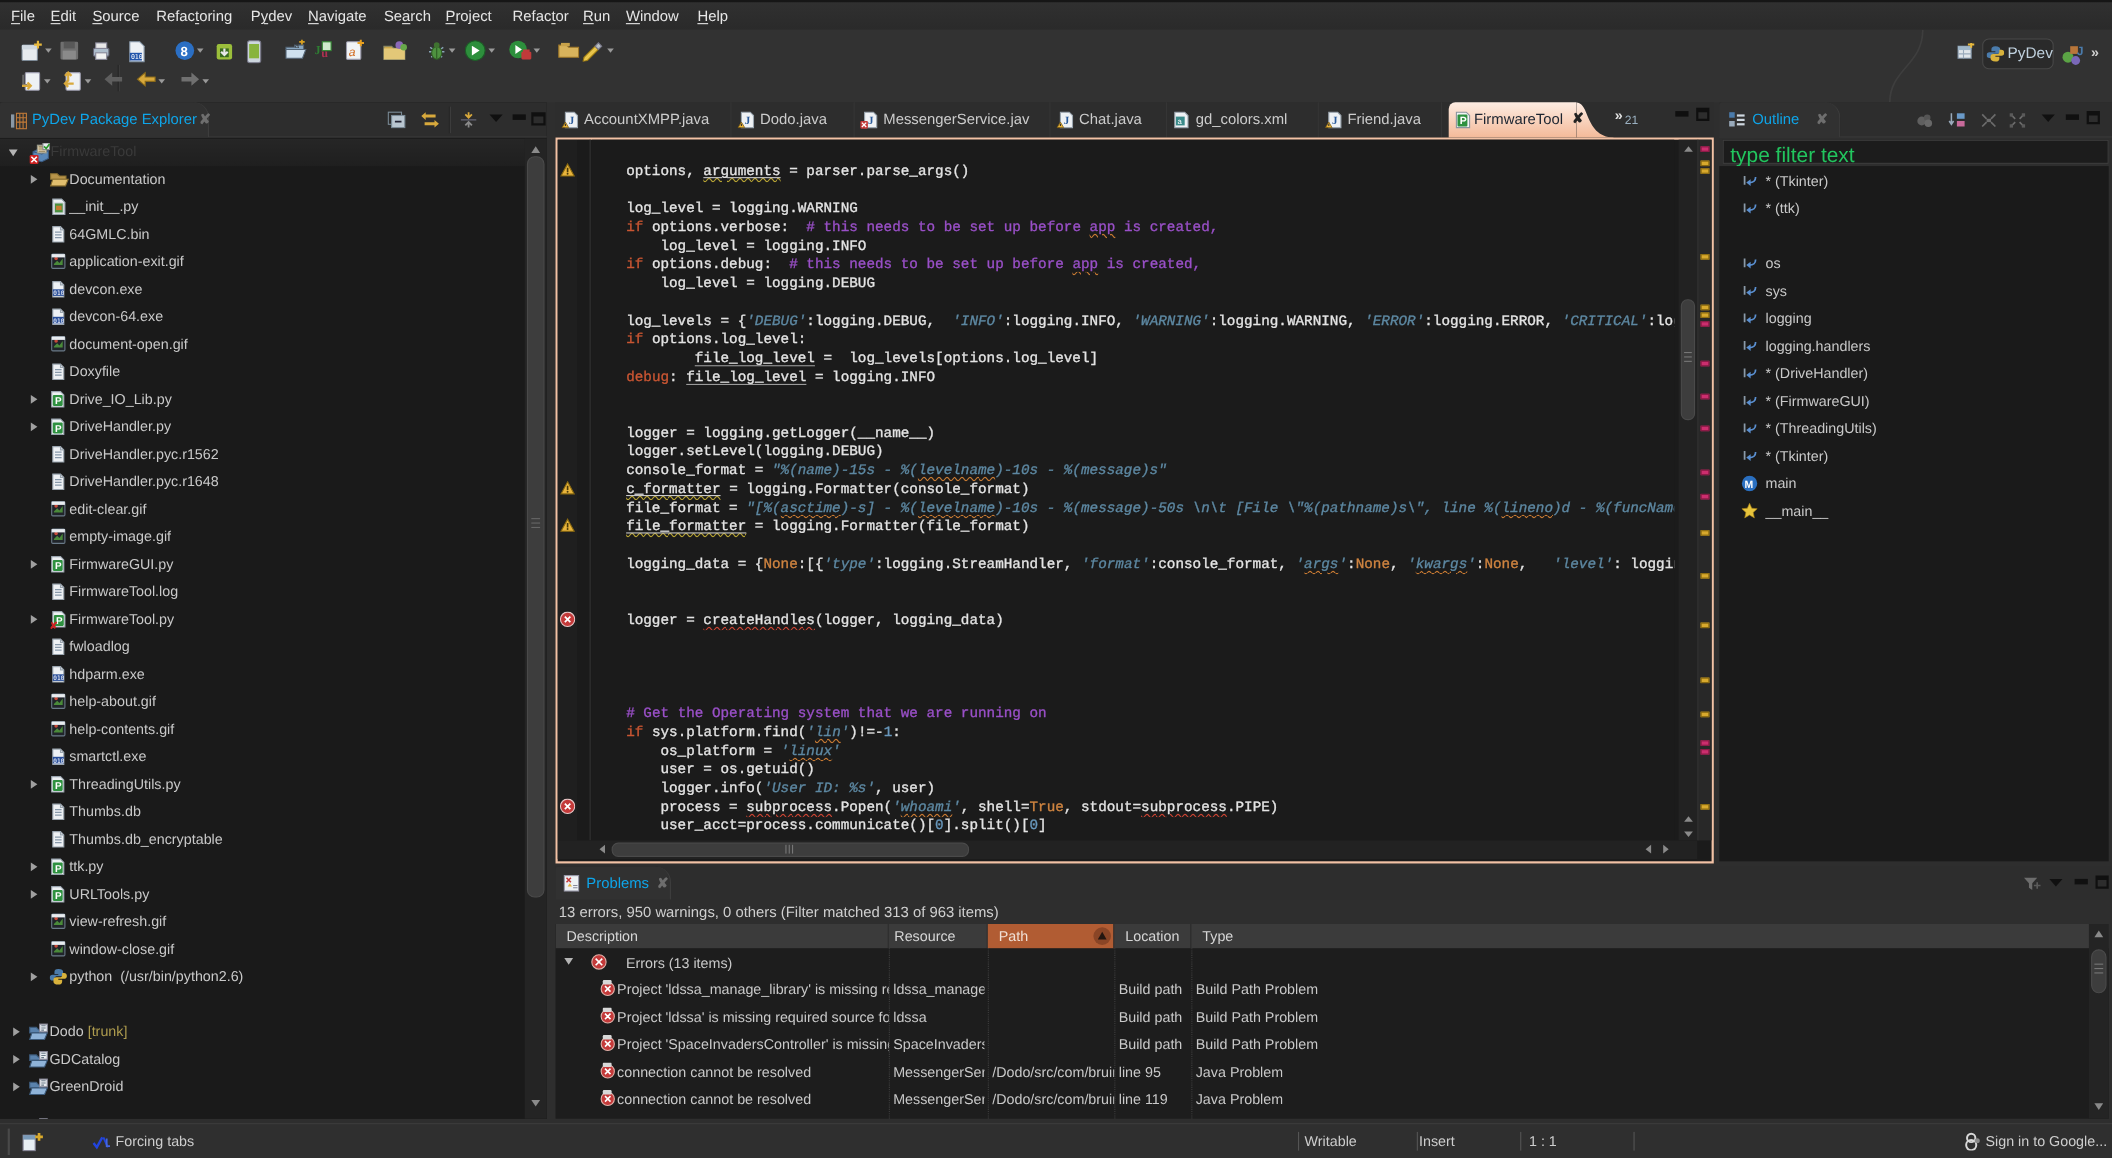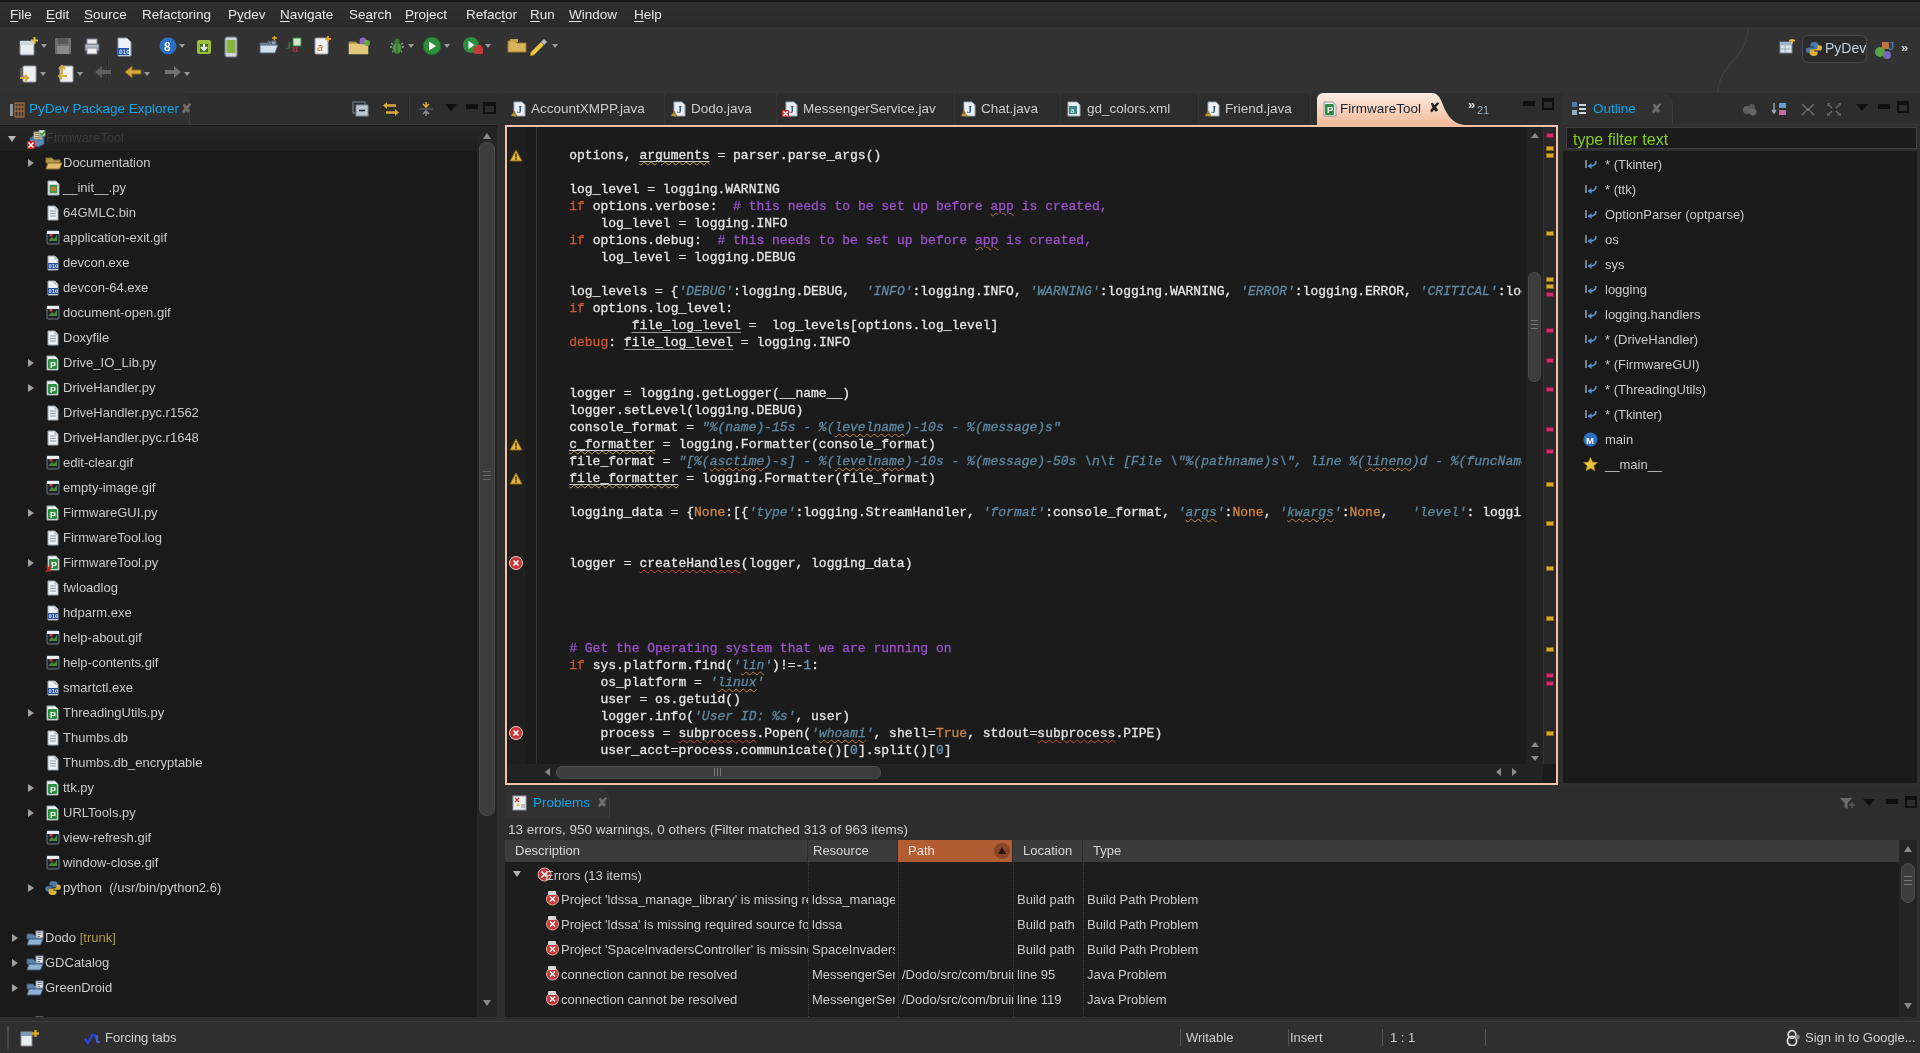--- a/index.html
+++ b/index.html
@@ -746,38 +746,33 @@
           <path d="M6 6 l-4-4 M10 6 l4-4 M6 9 l-4 4 M10 9 l4 4" stroke="#aaa" stroke-width="1.5"></path>
           <rect x="1" y="1" width="3" height="3" fill="#888"></rect>
           <rect x="12" y="1" width="3" height="3" fill="#888"></rect>
           <rect x="1" y="11" width="3" height="3" fill="#888"></rect>
           <rect x="12" y="11" width="3" height="3" fill="#888"></rect>
         </svg></div>
 <div class="abs mmico" style="left:293px;top:11px;width:0;height:0;border-left:6px solid transparent;border-right:6px solid transparent;border-top:7.5px solid #101010"></div>
 <div class="abs" style="left:315px;top:11px;width:12px;height:5px;background:#101010"></div>
 <div class="abs" style="left:334px;top:8px;width:12px;height:12px;border:2px solid #101010;border-top:4px solid #101010;background:#2d2d2d"></div>
 <div class="abs" style="left:3px;top:34px;width:351px;height:22px;background:#1c1c1c;border:1px solid #3e3e3e">
-        <span style="position:absolute;left:6px;top:3px;font-size:16px;color:#84cc16">type filter text</span>
+        <span style="position:absolute;left:6px;top:3px;font-size:19px;color:#22c55e">type filter text</span>
       </div>
 <div class="abs" style="left:0;top:58px;width:354px;height:632px;background:#1a1a1a">
 <div class="trow" style="top:2px"><div class="ticon" style="left:20px"><svg width="16" height="14" viewBox="0 0 16 14">
               <path d="M3 3 v8" stroke="#8a9aa8" stroke-width="1.6"></path>
               <path d="M13 4 c0 4-2 5-6 5" stroke="#5a8fd0" stroke-width="1.6" fill="none"></path>
               <path d="M8.5 6 L4.5 9 l4 3 z" fill="#5a8fd0"></path>
             </svg></div><span class="lbl" style="left:42px">* (Tkinter)</span></div>
 <div class="trow" style="top:27px"><div class="ticon" style="left:20px"><svg width="16" height="14" viewBox="0 0 16 14">
               <path d="M3 3 v8" stroke="#8a9aa8" stroke-width="1.6"></path>
               <path d="M13 4 c0 4-2 5-6 5" stroke="#5a8fd0" stroke-width="1.6" fill="none"></path>
               <path d="M8.5 6 L4.5 9 l4 3 z" fill="#5a8fd0"></path>
             </svg></div><span class="lbl" style="left:42px">* (ttk)</span></div>
-<div class="trow" style="top:52px"><div class="ticon" style="left:20px"><svg width="16" height="14" viewBox="0 0 16 14">
-              <path d="M3 3 v8" stroke="#8a9aa8" stroke-width="1.6"></path>
-              <path d="M13 4 c0 4-2 5-6 5" stroke="#5a8fd0" stroke-width="1.6" fill="none"></path>
-              <path d="M8.5 6 L4.5 9 l4 3 z" fill="#5a8fd0"></path>
-            </svg></div><span class="lbl" style="left:42px">OptionParser (optparse)</span></div>
 <div class="trow" style="top:77px"><div class="ticon" style="left:20px"><svg width="16" height="14" viewBox="0 0 16 14">
               <path d="M3 3 v8" stroke="#8a9aa8" stroke-width="1.6"></path>
               <path d="M13 4 c0 4-2 5-6 5" stroke="#5a8fd0" stroke-width="1.6" fill="none"></path>
               <path d="M8.5 6 L4.5 9 l4 3 z" fill="#5a8fd0"></path>
             </svg></div><span class="lbl" style="left:42px">os</span></div>
 <div class="trow" style="top:102px"><div class="ticon" style="left:20px"><svg width="16" height="14" viewBox="0 0 16 14">
               <path d="M3 3 v8" stroke="#8a9aa8" stroke-width="1.6"></path>
               <path d="M13 4 c0 4-2 5-6 5" stroke="#5a8fd0" stroke-width="1.6" fill="none"></path>
               <path d="M8.5 6 L4.5 9 l4 3 z" fill="#5a8fd0"></path>
             </svg></div><span class="lbl" style="left:42px">sys</span></div>
@@ -855,21 +850,21 @@
 <div class="phead" style="left:578px;width:834px;">
           <span style="left:10px">Type</span>
         </div>
 <div class="abs" style="left:489px;top:3px;width:16px;height:16px;background:#8a4526;border-radius:8px"></div>
 <div class="abs" style="left:493px;top:7px;width:0;height:0;border-left:4px solid transparent;border-right:4px solid transparent;border-bottom:7px solid #241610"></div>
 <div class="abs" style="left:8px;top:31px;width:0;height:0;border-left:4.5px solid transparent;border-right:4.5px solid transparent;border-top:6px solid #b5b5b5"></div>
 <div class="abs" style="left:32px;top:27px"><svg width="15" height="15" viewBox="0 0 15 15">
             <circle cx="7.5" cy="7.5" r="6.5" fill="#c43a3a" stroke="#e0b0a8"></circle>
             <path d="M4.5 4.5 l6 6 M10.5 4.5 l-6 6" stroke="#fff" stroke-width="1.5"></path>
           </svg></div>
-<span class="pcell" style="left:40px;top:28px">Errors (13 items)</span>
+<span class="pcell" style="left:64px;top:28px">Errors (13 items)</span>
 <div class="abs" style="left:40px;top:51px"><svg width="15" height="15" viewBox="0 0 15 15">
             <circle cx="7.5" cy="8" r="6" fill="#c43a3a" stroke="#e0b0a8"></circle>
             <path d="M5 5.5 l5 5 M10 5.5 l-5 5" stroke="#fff" stroke-width="1.4"></path>
             <rect x="3" y="0" width="8" height="4" fill="#d8d8d8" rx="1"></rect>
           </svg></div>
 <span class="pcell" style="left:56px;top:52px;width:247px">Project 'ldssa_manage_library' is missing required source folder: 'src'</span>
 <span class="pcell" style="left:307px;top:52px;width:83px">ldssa_manage_library</span>
 <span class="pcell" style="left:397px;top:52px;width:111px"></span>
 <span class="pcell" style="left:512px;top:52px;width:64px">Build path</span>
 <span class="pcell" style="left:582px;top:52px">Build Path Problem</span>

